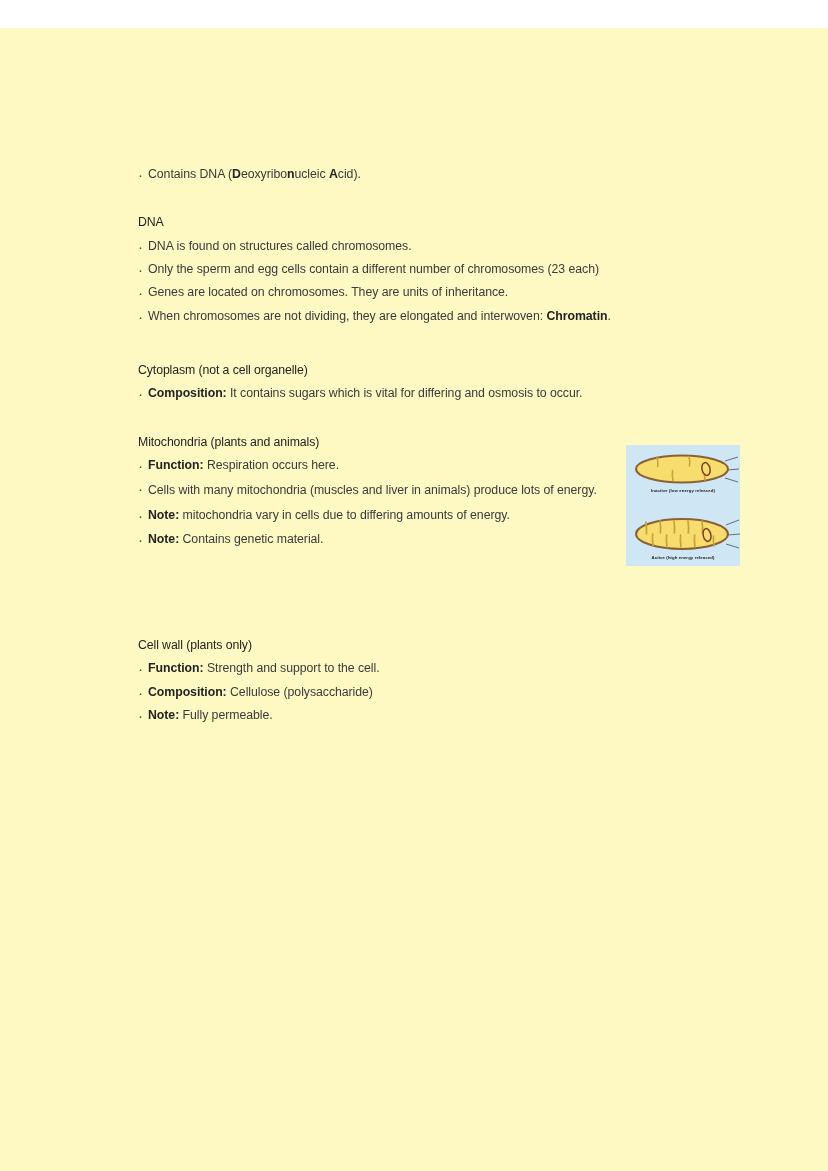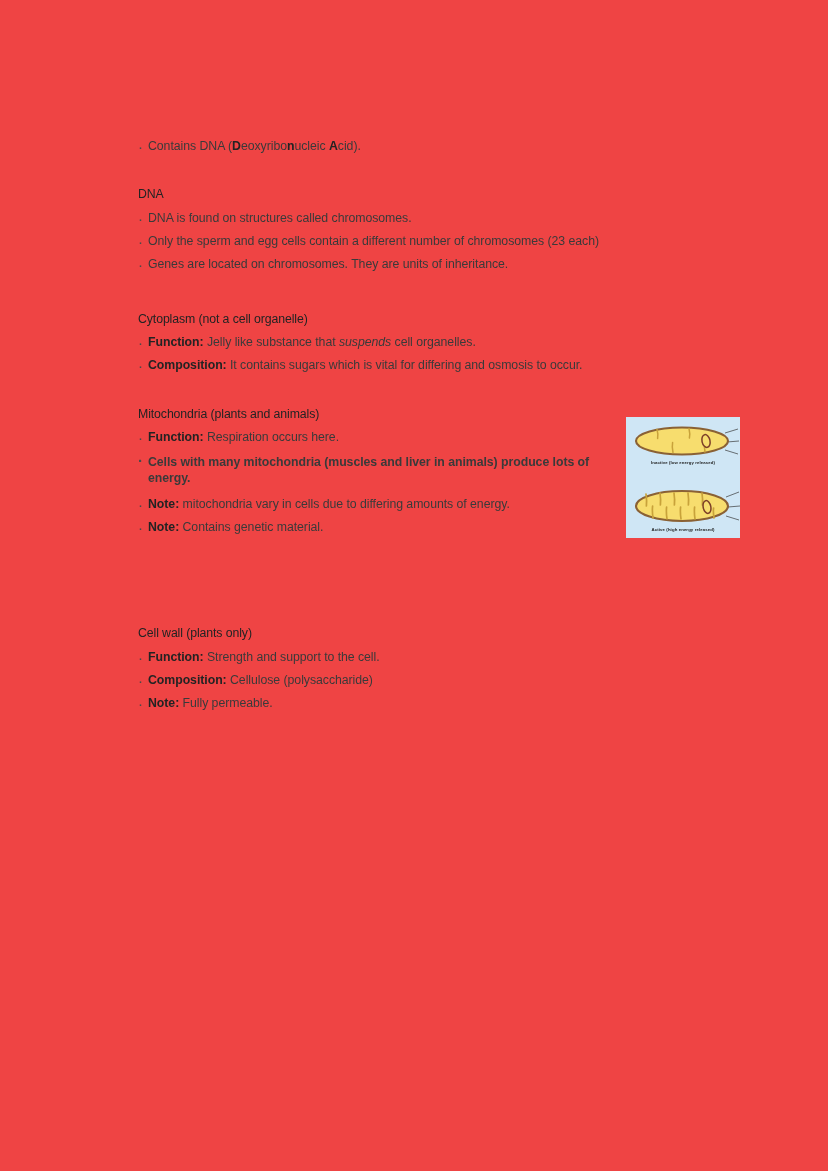--- a/index.html
+++ b/index.html
@@ -14,21 +14,22 @@
     position: relative;
     overflow: hidden;
     font-family: "Liberation Sans", sans-serif;
     color: #2b2b2b;
     -webkit-font-smoothing: antialiased;
   }
 
   .page {
     position: absolute;
     inset: 0;
-    background: #ef4444;
+    background: #fef9c3;
+    margin-top: 28px;
   }
 
   .content {
     position: absolute;
     left: 138px;
     top: 140px;
     width: 540px;
   }
 
   
@@ -51,21 +52,21 @@
 
   ul.bullets li {
     position: relative;
     padding-left: 10px;
     font-size: 12.3px;
     line-height: 1.0;
     color: #3a3a3a;
     margin-bottom: 11px;
     letter-spacing: -0.05px;
   }
-  ul.bullets li.wrap { line-height: 1.32; font-weight: bold; }
+  ul.bullets li.wrap { line-height: 1.32; }
 
   ul.bullets li::before {
     content: "\00B7";
     position: absolute;
     left: 0px;
     top: -1px;
     font-size: 15px;
     line-height: 1;
     color: #4a4a4a;
   }
@@ -118,29 +119,29 @@
     </ul>
 
     <div class="gap-a"></div>
 
     <div class="section">
       <div class="heading">DNA</div>
       <ul class="bullets">
         <li><span>DNA is found on structures called chromosomes.</span></li>
         <li><span>Only the sperm and egg cells contain a different number of chromosomes (23 each)</span></li>
         <li><span>Genes are located on chromosomes. They are units of inheritance.</span></li>
+        <li><span>When chromosomes are not dividing, they are elongated and interwoven: </span><span class="lbl">Chromatin</span><span>.</span></li>
       </ul>
     </div>
 
     <div class="gap-b"></div>
 
     <div class="section">
       <div class="heading">Cytoplasm (not a cell organelle)</div>
       <ul class="bullets">
-        <li><span class="lbl">Function:</span><span> Jelly like substance that </span><span class="ital">suspends</span><span> cell organelles.</span></li>
         <li><span class="lbl">Composition:</span><span> It contains sugars which is vital for differing and osmosis to occur.</span></li>
       </ul>
     </div>
 
     <div class="gap-c"></div>
 
     <div class="section">
       <div class="heading">Mitochondria (plants and animals)</div>
       <ul class="bullets">
         <li><span class="lbl">Function:</span><span> Respiration occurs here.</span></li>

